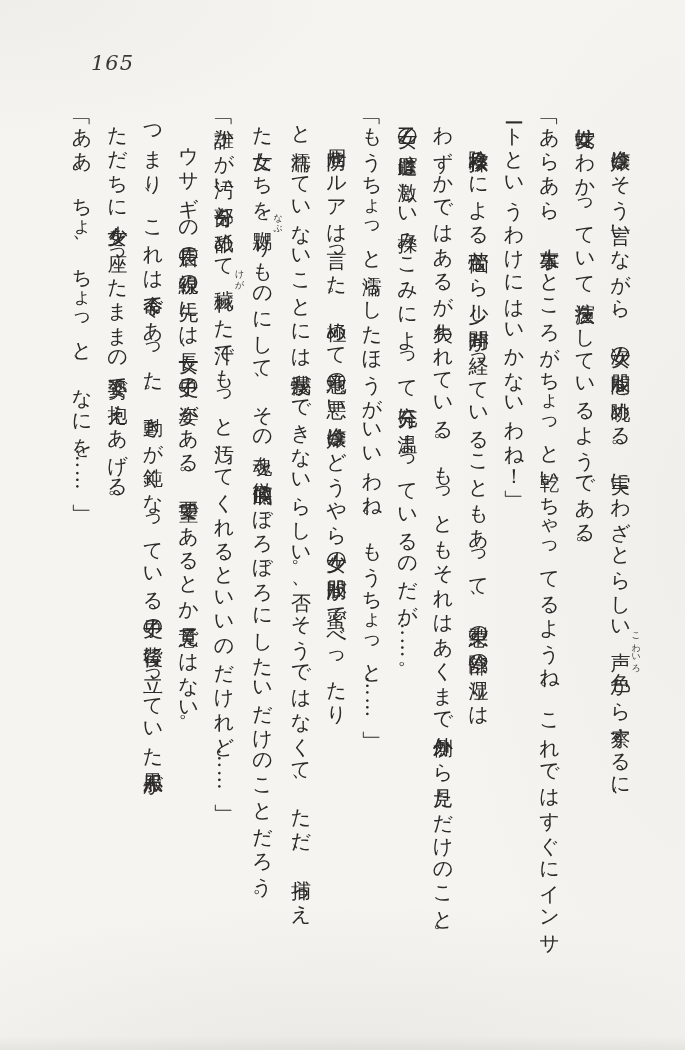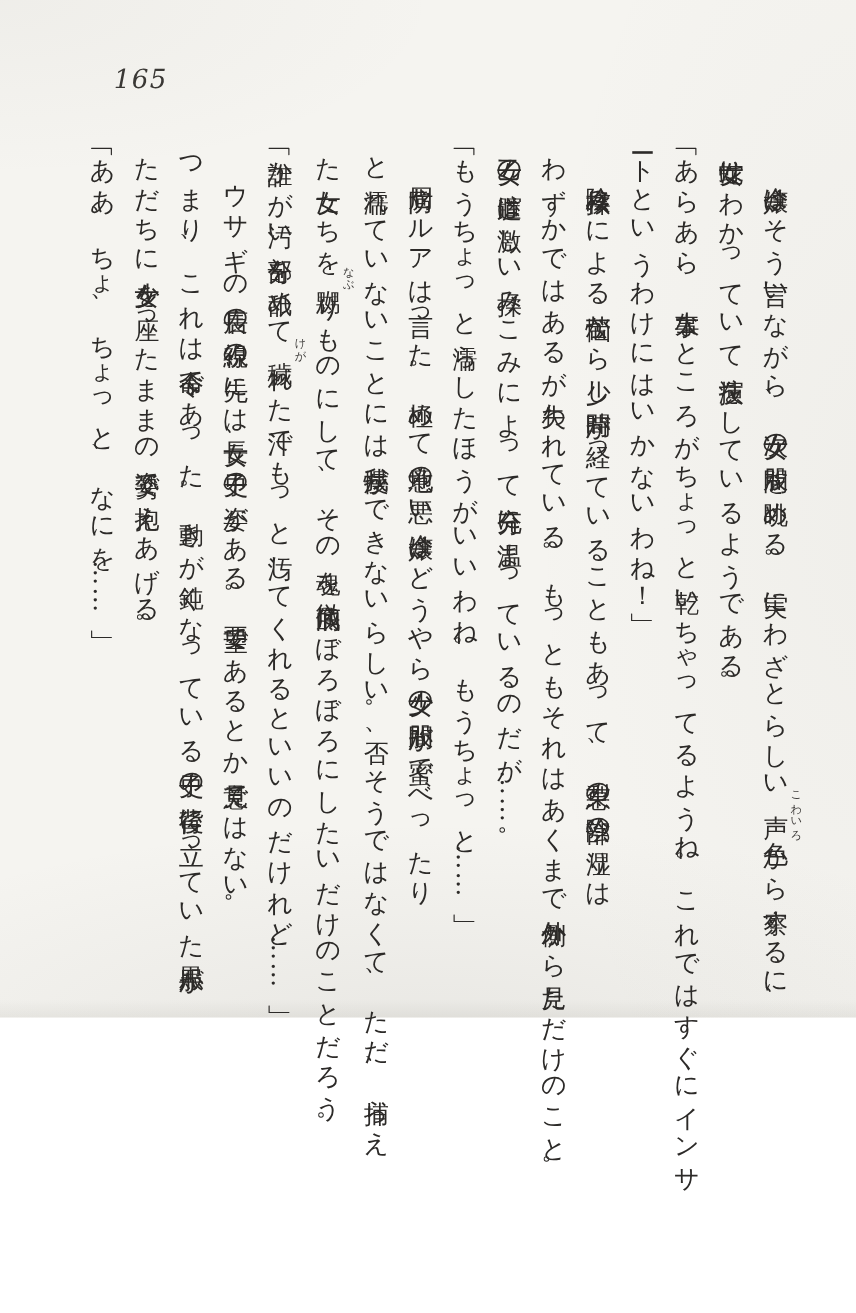--- a/index.html
+++ b/index.html
@@ -8,21 +8,21 @@
   }
   body {
     width: 685px;
     height: 1050px;
     overflow: hidden;
     font-family: "DejaVu Serif", serif;
   }
   .page {
     position: relative;
     width: 685px;
-    height: 814px;
+    height: 1050px;
     background-color: #f5f4f0;
     background-image:
       radial-gradient(ellipse 900px 300px at 50% 103%, rgba(120,118,112,0.10), rgba(120,118,112,0) 60%),
       radial-gradient(ellipse 500px 200px at 0% 0%, rgba(140,138,130,0.06), rgba(140,138,130,0) 70%),
       radial-gradient(ellipse 400px 900px at 103% 50%, rgba(140,138,130,0.05), rgba(140,138,130,0) 70%),
       linear-gradient(0deg, rgba(150,148,140,0.12) 0px, rgba(150,148,140,0) 14px);
   }
   .page-number {
     position: absolute;
     left: 91px;

